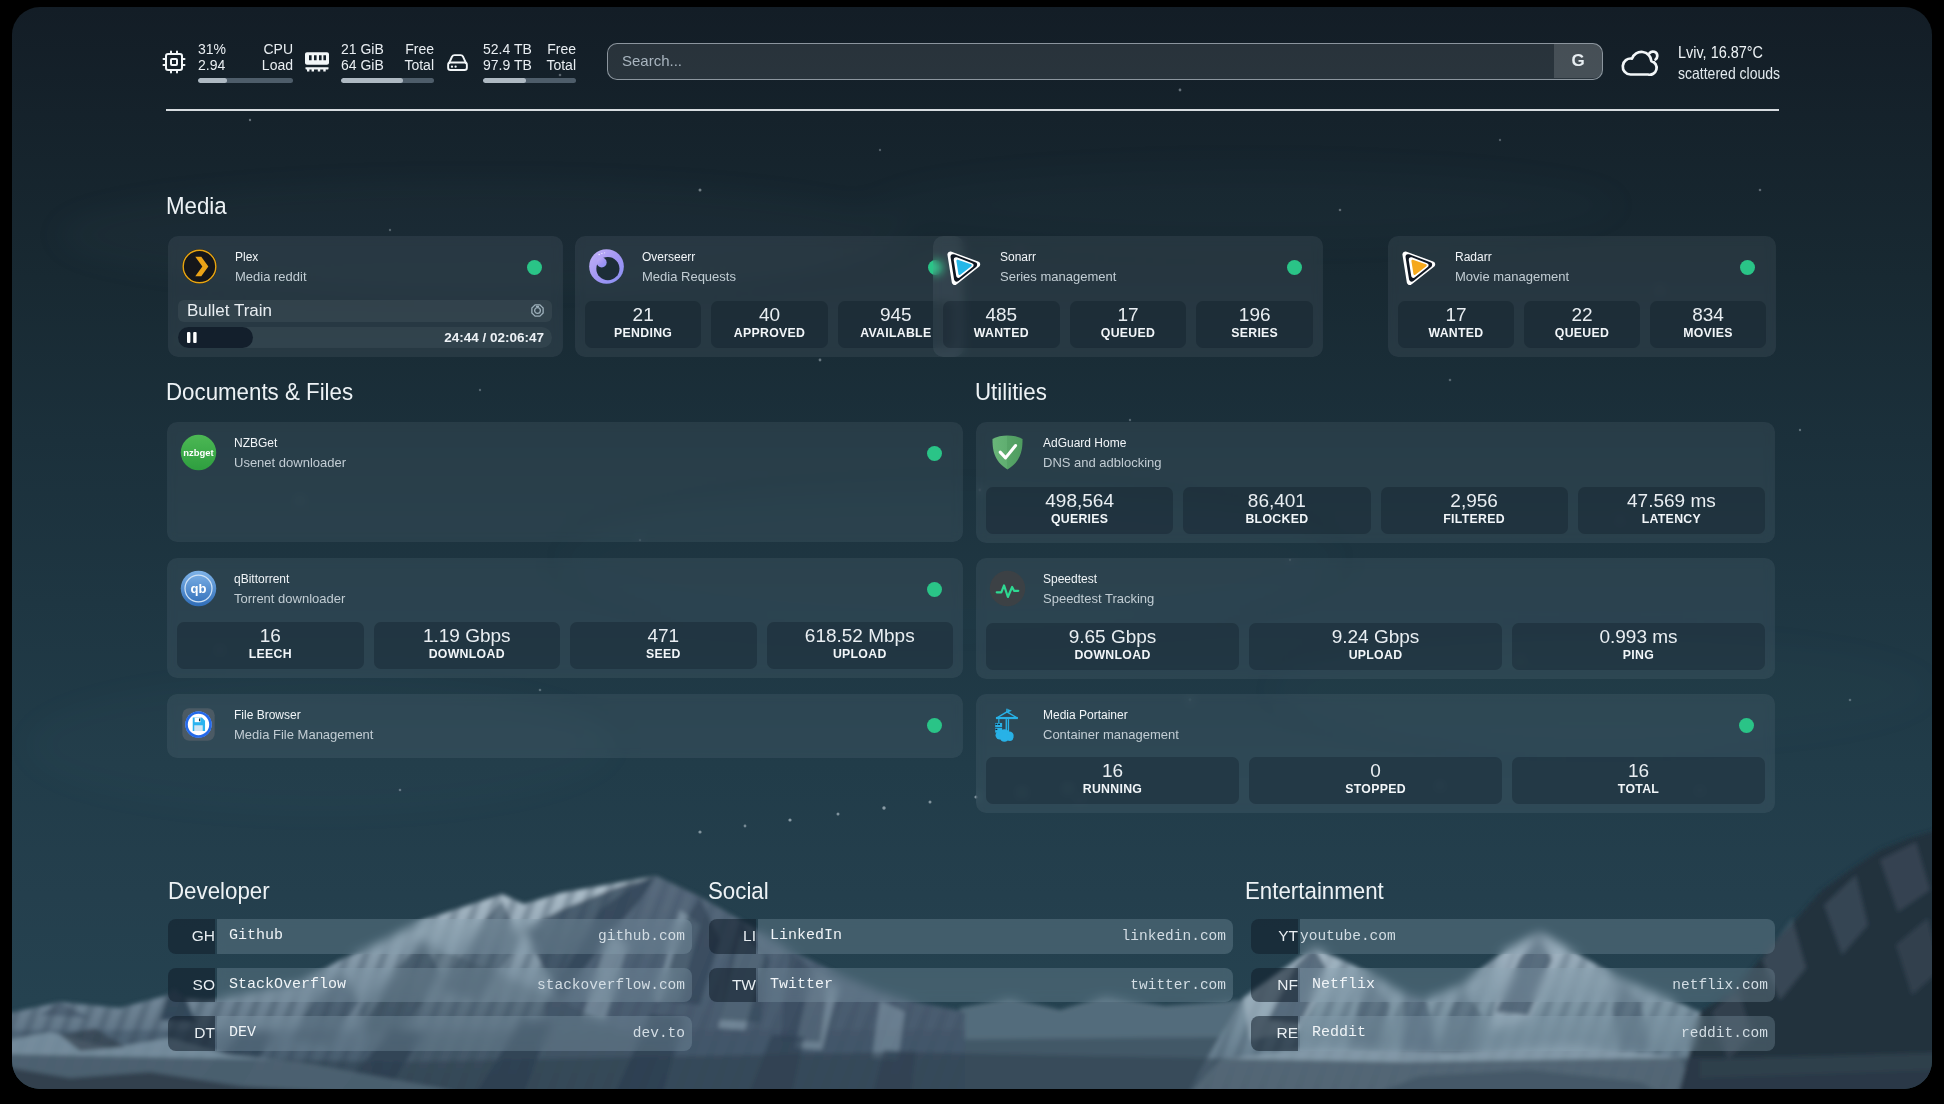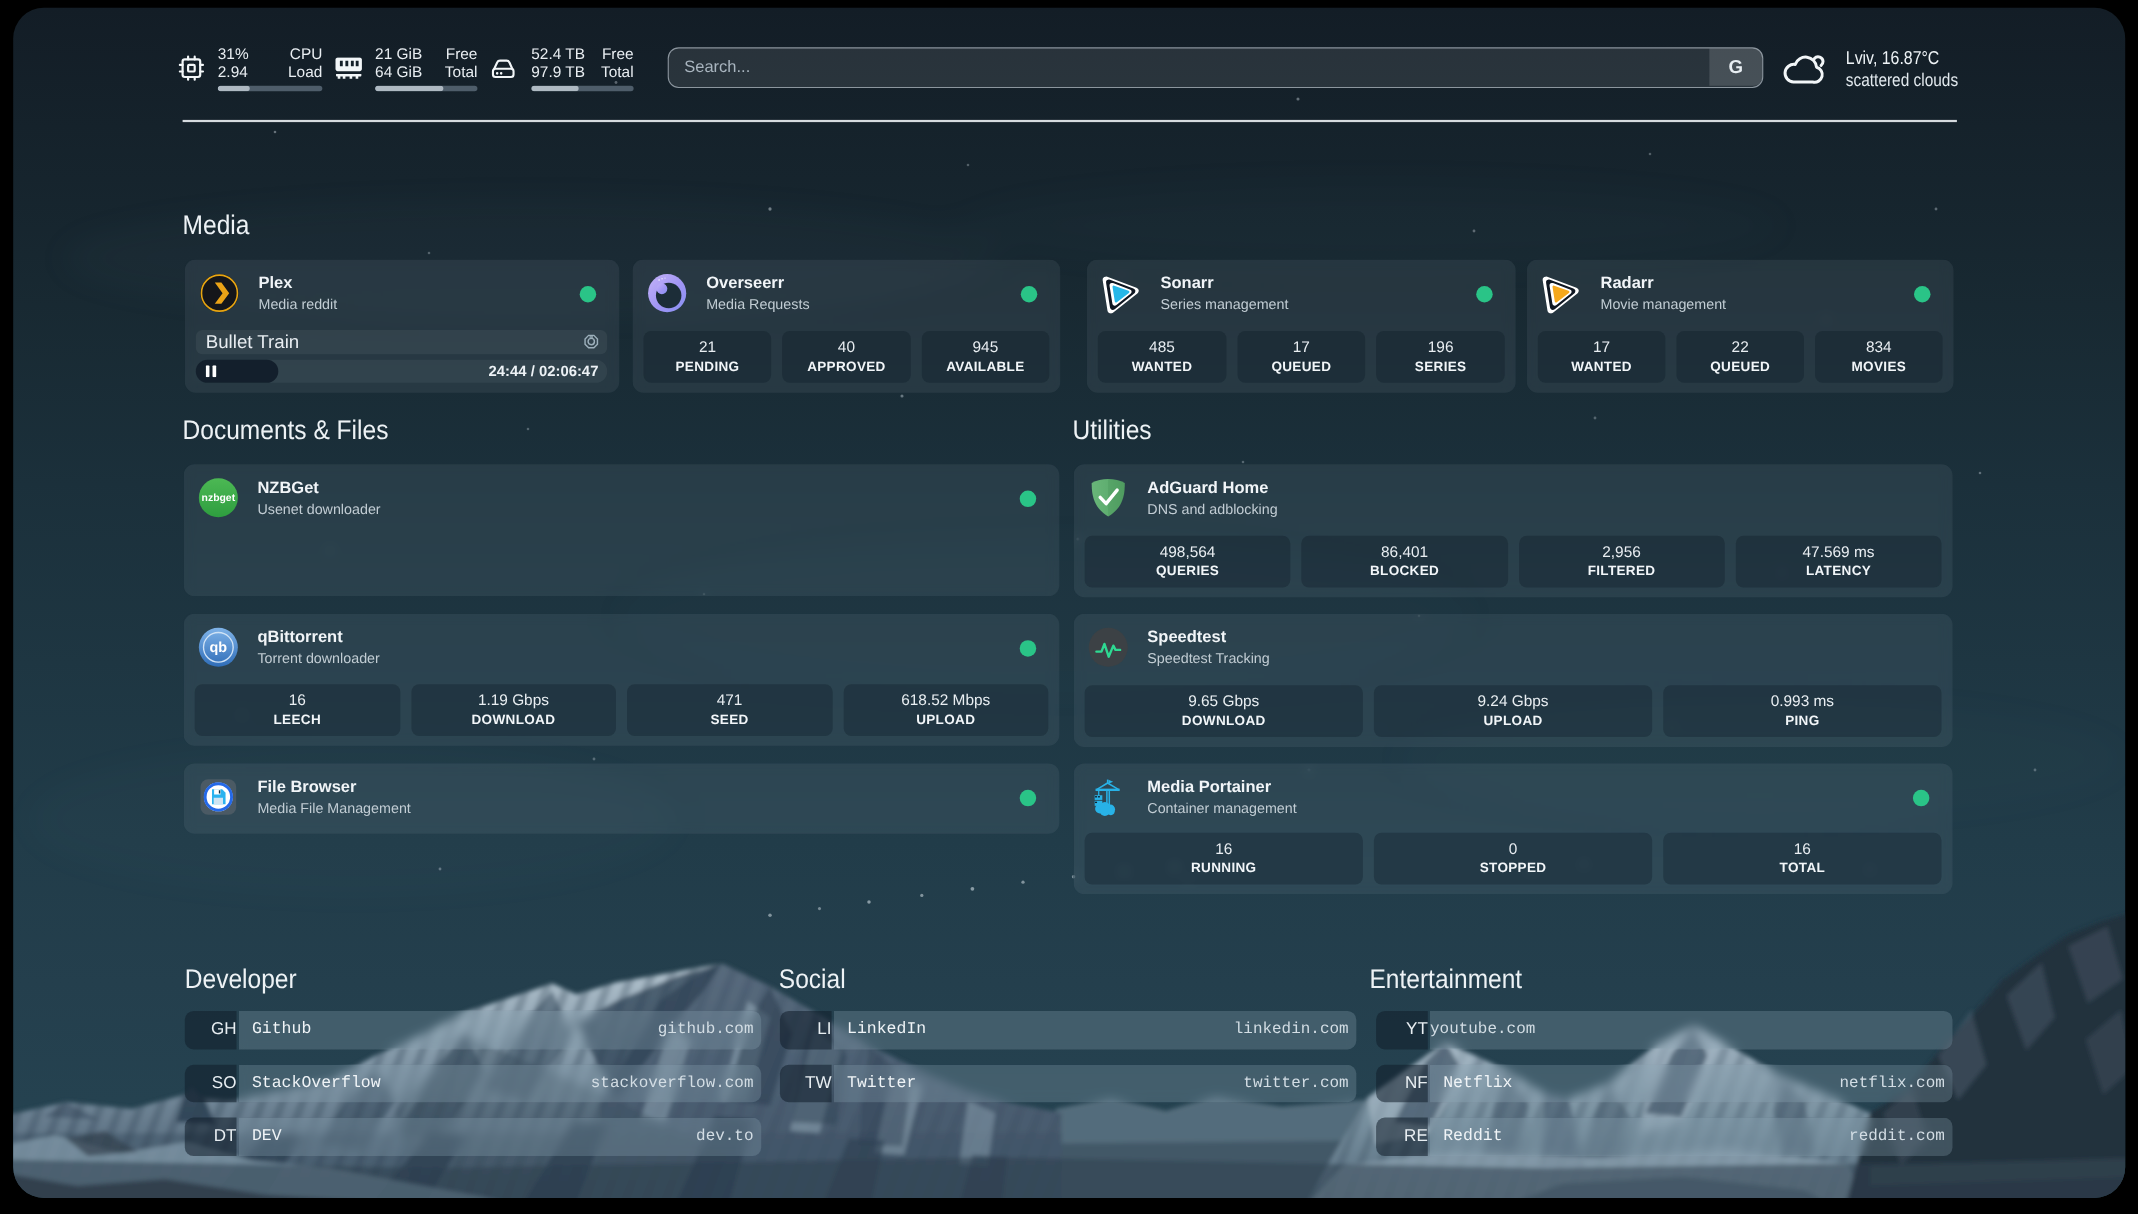--- a/index.html
+++ b/index.html
@@ -23,26 +23,26 @@
   background:rgba(255,255,255,0.14); border-radius:0 8px 8px 0;
   color:#e8eef2; font-size:17px; font-weight:700; text-align:center; line-height:34px; }
 #weather { position:absolute; left:1620px; top:41px; }
 #wtext { position:absolute; left:58px; top:2px; width:260px; color:#eef3f6; font-size:17px; line-height:20px; transform:scaleX(0.85); transform-origin:0 0; }
 #wtext span { font-size:16.5px; color:#e2e9ee; }
 #hr { position:absolute; left:166px; top:109px; width:1613px; height:2px; background:#e7ecef; opacity:0.92; }
 
 .shead { position:absolute; color:#edf2f5; font-size:24.5px; font-weight:500; letter-spacing:0px; transform:scaleX(0.91); transform-origin:0 0; }
 .card { position:absolute; background:rgba(210,232,248,0.075); border-radius:10px; backdrop-filter:blur(5px); }
 .cicon { position:absolute; left:13px; top:12px; width:37px; height:37px; }
-.ctitle { position:absolute; left:67px; top:12px; color:#f1f5f8; font-size:15px; font-weight:700; line-height:19px; }
+.ctitle { position:absolute; left:67px; top:12px; color:#f1f5f8; font-size:12px; font-weight:400; line-height:19px; }
 .csub { position:absolute; left:67px; top:32px; color:#c2cdd4; font-size:13px; line-height:17px; }
 .dot { position:absolute; right:21px; top:24px; width:15px; height:15px; border-radius:50%; background:#2ac487; }
 .stats { position:absolute; left:10px; right:10px; bottom:9px; display:flex; gap:10px; }
 .sbox { flex:1; height:47px; background:rgba(8,18,30,0.28); border-radius:7px; text-align:center; padding-top:4px; }
-.snum { color:#e9eef2; font-size:14px; line-height:20px; }
+.snum { color:#e9eef2; font-size:19px; line-height:20px; }
 .slab { color:#f2f6f9; font-size:12.3px; font-weight:700; line-height:16px; letter-spacing:0.3px; }
 
 #plexrow1 { position:absolute; left:10px; right:11px; top:64px; height:22px;
   background:rgba(255,255,255,0.055); border-radius:6px; color:#e8edf1; font-size:17px; line-height:22px; padding-left:9px; }
 #plexcam { position:absolute; right:7px; top:3px; }
 #plexrow2 { position:absolute; left:10px; right:11px; top:91px; height:21px;
   background:rgba(255,255,255,0.05); border-radius:11px; }
 #plexfill { position:absolute; left:0; top:0; width:75px; height:21px; background:rgba(9,20,34,0.75); border-radius:11px; }
 #plextime { position:absolute; right:8px; top:0; color:#edf2f6; font-size:13.5px; font-weight:600; line-height:21px; }
 
@@ -322,21 +322,21 @@
             <div class="snum">40</div>
             <div class="slab">APPROVED</div>
           </div>
           <div class="sbox">
             <div class="snum">945</div>
             <div class="slab">AVAILABLE</div>
           </div>
         </div>
 </div>
 
-<div class="card" style="left:988px;top:236px;width:390px;height:121px">
+<div class="card" style="left:933px;top:236px;width:390px;height:121px">
   <svg class="cicon" viewBox="0 0 48 48">
           <g transform="translate(23,24) rotate(-9)">
             <path d="M-14.5 -18 L17.5 0 L-14.5 18 Z" fill="#fff" stroke="#fff" stroke-width="8" stroke-linejoin="round"></path>
             <path d="M-11.5 -14.5 L14 0 L-11.5 14.5 Z" fill="#0f1722" stroke="#0f1722" stroke-width="7" stroke-linejoin="round"></path>
             <path d="M-8.5 -10.5 L10 0 L-8.5 10.5 Z" fill="#fff" stroke="#fff" stroke-width="6" stroke-linejoin="round"></path>
             <path d="M-6.8 -8.6 L9 0 L-6.8 8.6 Z" fill="#25b7e8" stroke="#25b7e8" stroke-width="3" stroke-linejoin="round"></path>
           </g>
         </svg>
   <div class="ctitle">Sonarr</div>
         <div class="csub">Series management</div>

